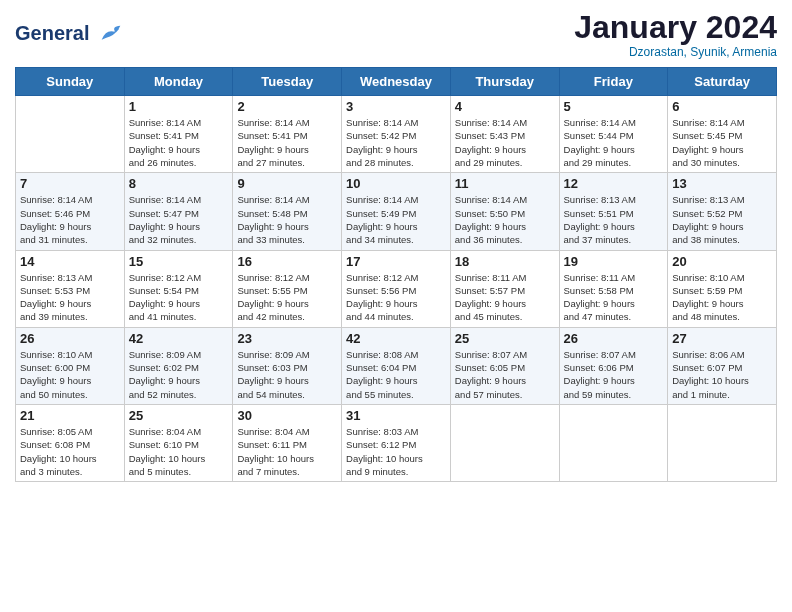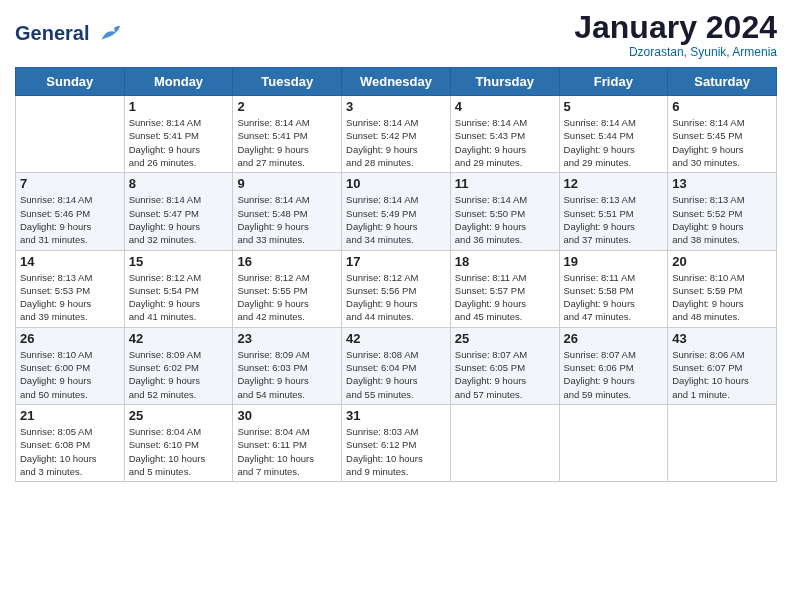--- a/index.html
+++ b/index.html
@@ -231,21 +231,21 @@
           </td>
           <td>
             <span class="day-number">25</span>
             <div class="cell-content">Sunrise: 8:07 AM<br>Sunset: 6:05 PM<br>Daylight: 9 hours<br>and 57 minutes.</div>
           </td>
           <td>
             <span class="day-number">26</span>
             <div class="cell-content">Sunrise: 8:07 AM<br>Sunset: 6:06 PM<br>Daylight: 9 hours<br>and 59 minutes.</div>
           </td>
           <td>
-            <span class="day-number">43</span>
+            <span class="day-number">27</span>
             <div class="cell-content">Sunrise: 8:06 AM<br>Sunset: 6:07 PM<br>Daylight: 10 hours<br>and 1 minute.</div>
           </td>
         </tr>
         <tr>
           <td>
             <span class="day-number">21</span>
             <div class="cell-content">Sunrise: 8:05 AM<br>Sunset: 6:08 PM<br>Daylight: 10 hours<br>and 3 minutes.</div>
           </td>
           <td>
             <span class="day-number">25</span>

